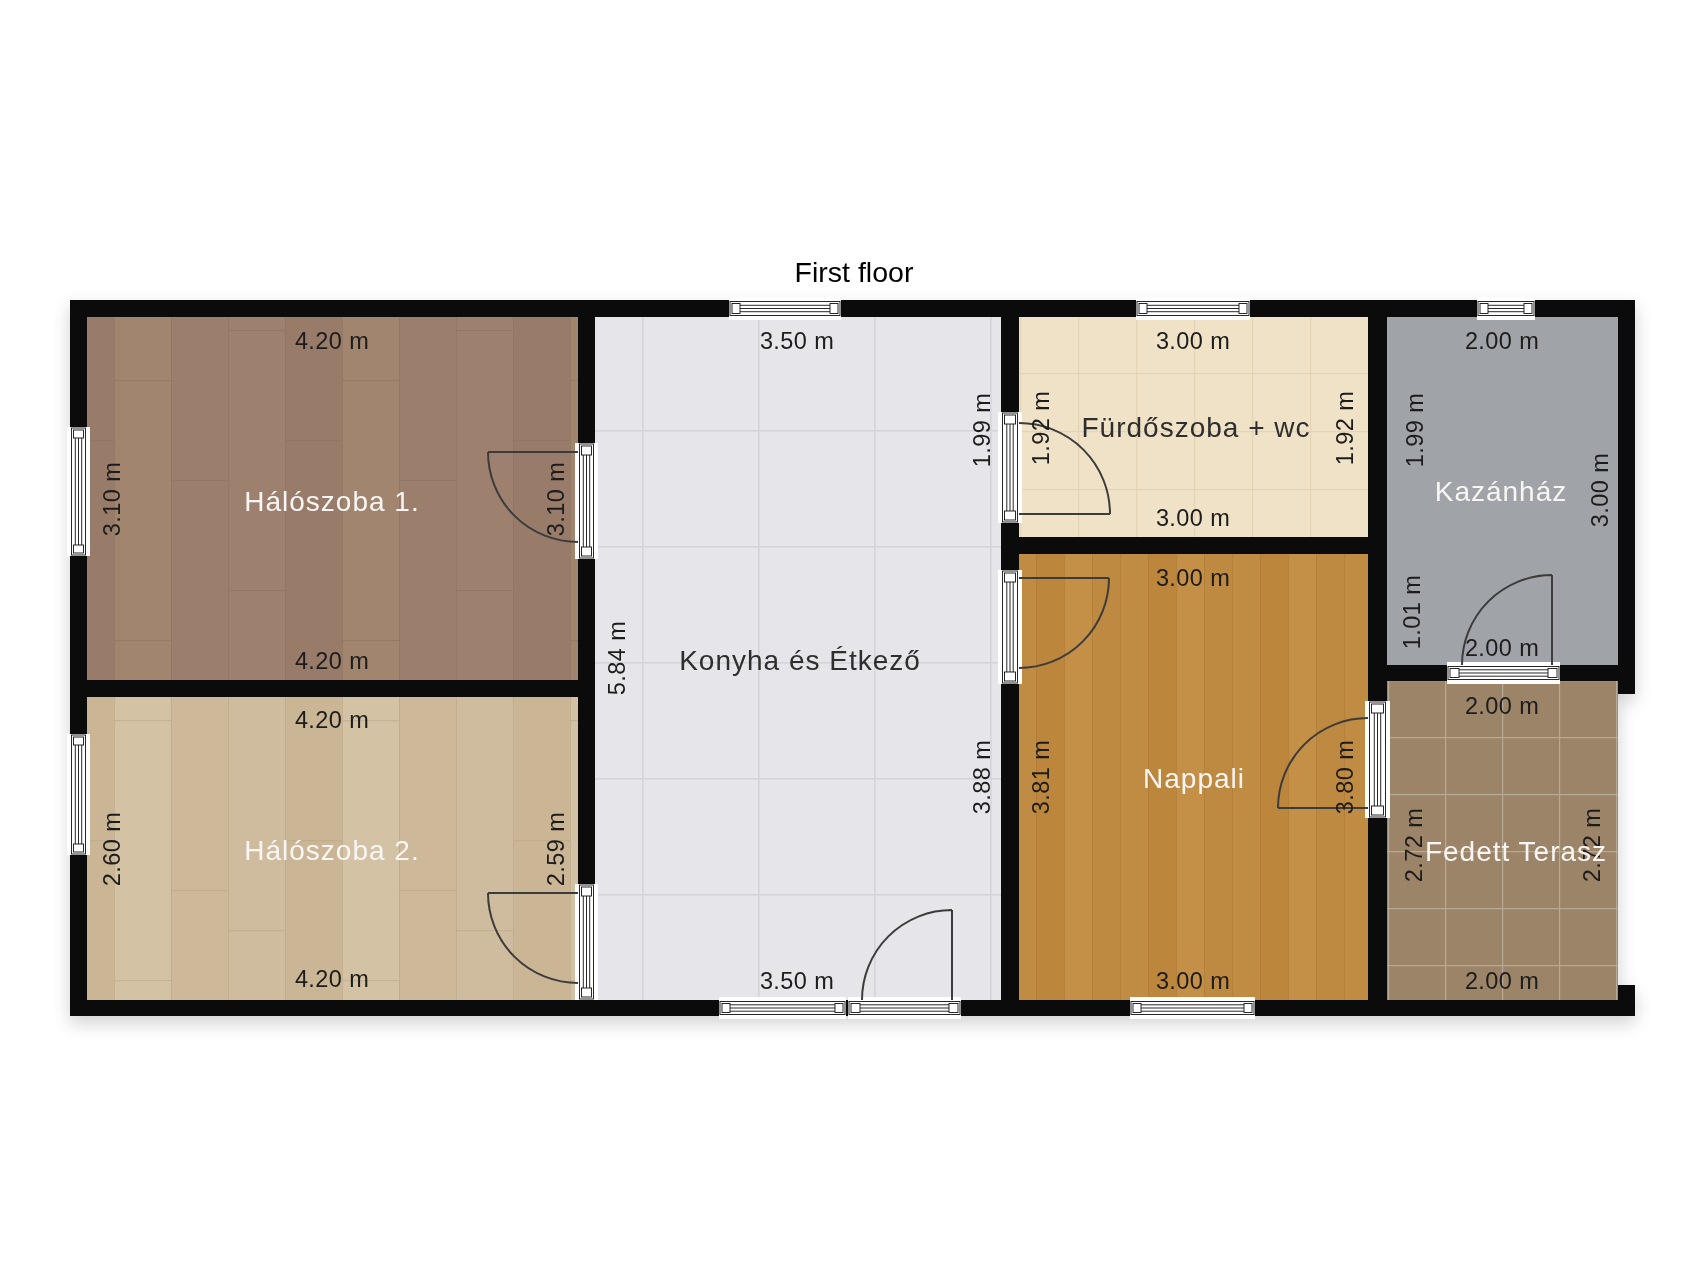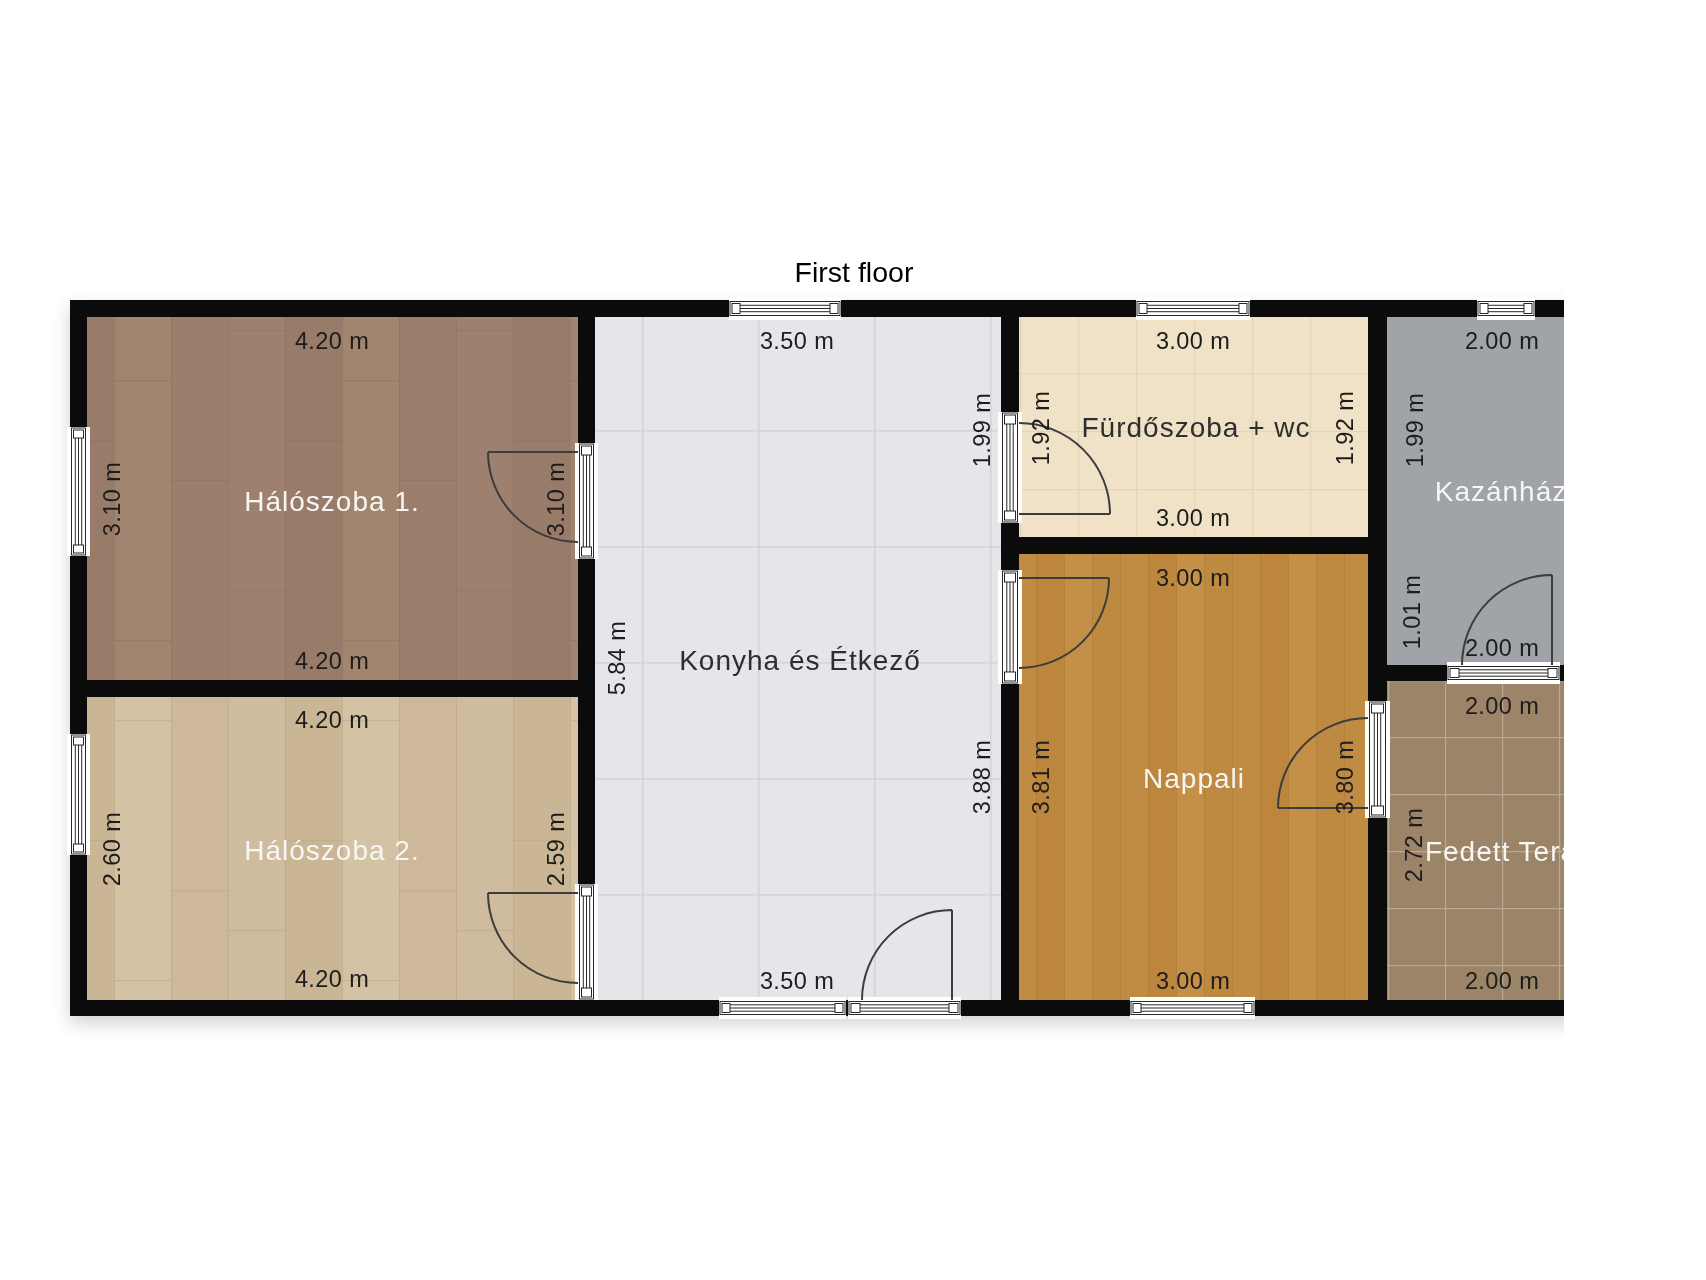--- a/index.html
+++ b/index.html
@@ -1,16 +1,16 @@
 <!DOCTYPE html>
 <html><head><meta charset="utf-8">
 <style>
 html,body{margin:0;padding:0;background:#fff;}
 *{font-family:"Liberation Sans",sans-serif;}
-#stage{position:relative;width:1564px;height:1280px;background:#fff;overflow:hidden;}
+#stage{position:relative;width:1706px;height:1280px;background:#fff;overflow:hidden;}
 </style></head>
 <body>
 <div id="stage">
 <svg width="1706" height="1280" viewBox="0 0 1706 1280">
 <defs>
 <pattern id="wH1" width="228" height="260" patternUnits="userSpaceOnUse">
           <rect x="0" y="0" width="57" height="260" fill="#9d816e"></rect>
           <rect x="0" y="0" width="1" height="260" fill="#8a7060" opacity="0.55"></rect>
           <rect x="57" y="0" width="57" height="260" fill="#987c69"></rect>
           <rect x="57" y="0" width="1" height="260" fill="#8a7060" opacity="0.55"></rect>

